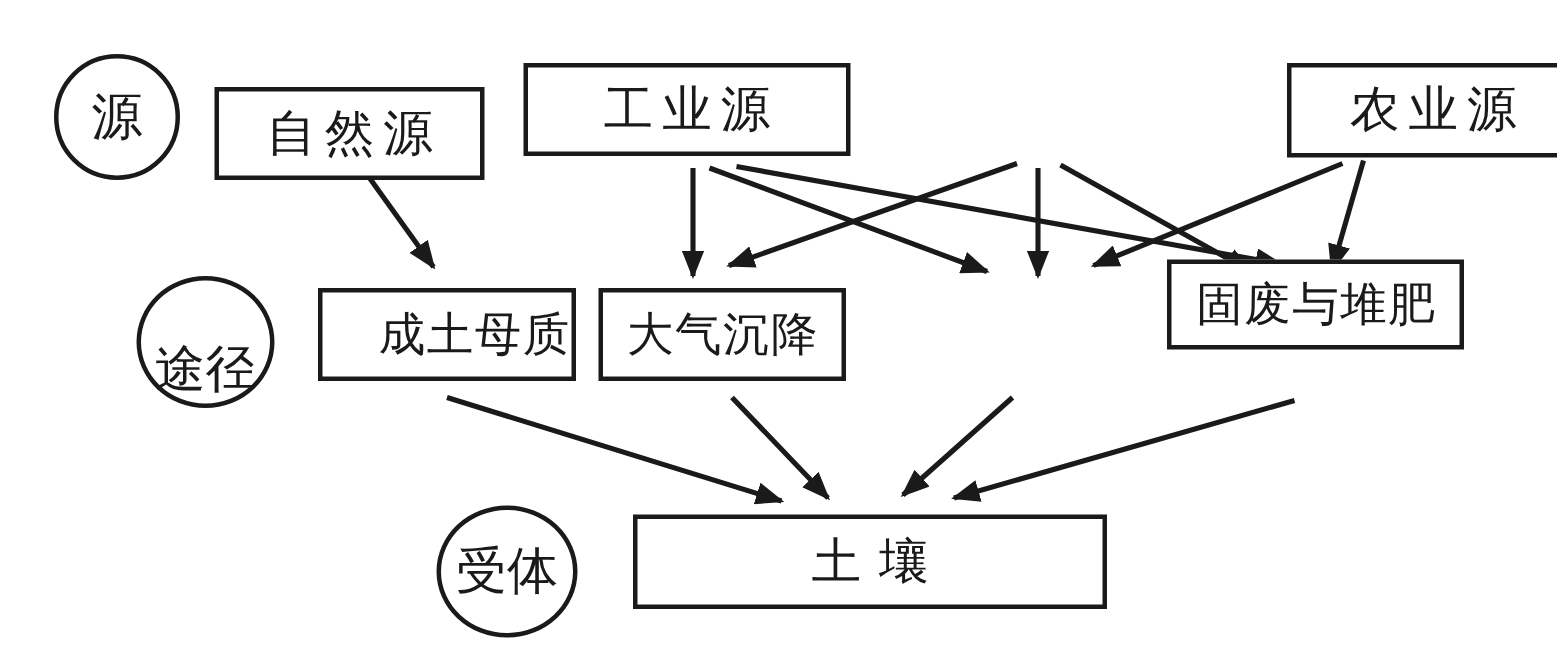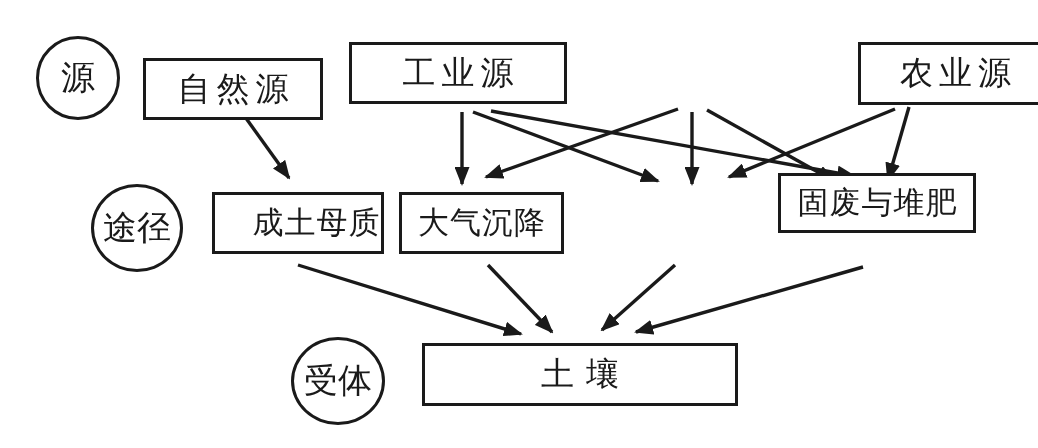--- a/index.html
+++ b/index.html
@@ -92,21 +92,21 @@
   <div class="node-box" style="left:143px; top:42px; width:180px; height:62px;margin-top:16px;">
     <span>自然源</span>
   </div>
   <div class="node-box" style="left:349px; top:42px; width:218px; height:62px;">
     <span>工业源</span>
   </div>
   <div class="node-box" style="left:818px; top:42px; width:195px; height:63px;margin-left:40px;">
     <span>农业源</span>
   </div>
 
-  <div class="level-circle" style="left:91px; top:184px; width:92px; height:88px;">
+  <div class="level-circle" style="left:91px; top:184px; width:92px; height:88px;align-items:flex-end;">
     <span>途径</span>
   </div>
   <div class="node-box tight" style="left:212px; top:192px; width:172px; height:62px;padding-left:36px;">
     <span>成土母质</span>
   </div>
   <div class="node-box tight" style="left:399px; top:192px; width:165px; height:62px;">
     <span>大气沉降</span>
   </div>
   <div class="node-box tight" style="left:778px; top:173px; width:198px; height:60px;text-align:right;">
     <span>固废与堆肥</span>

